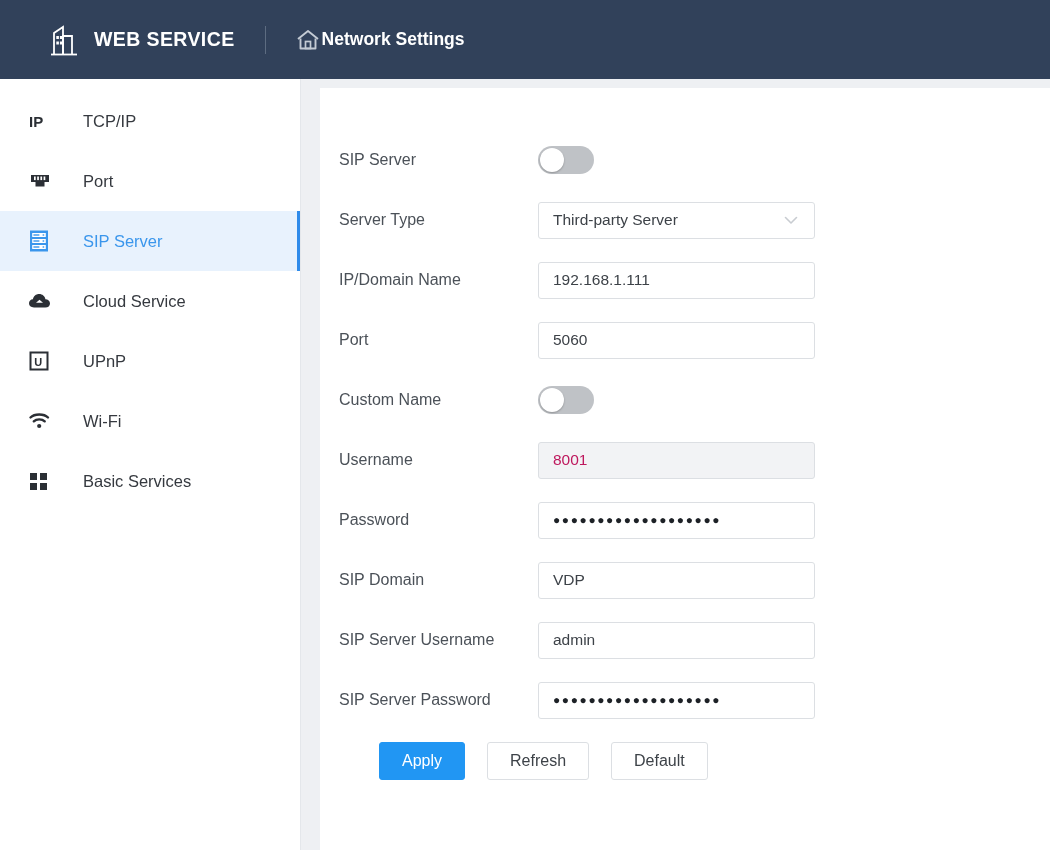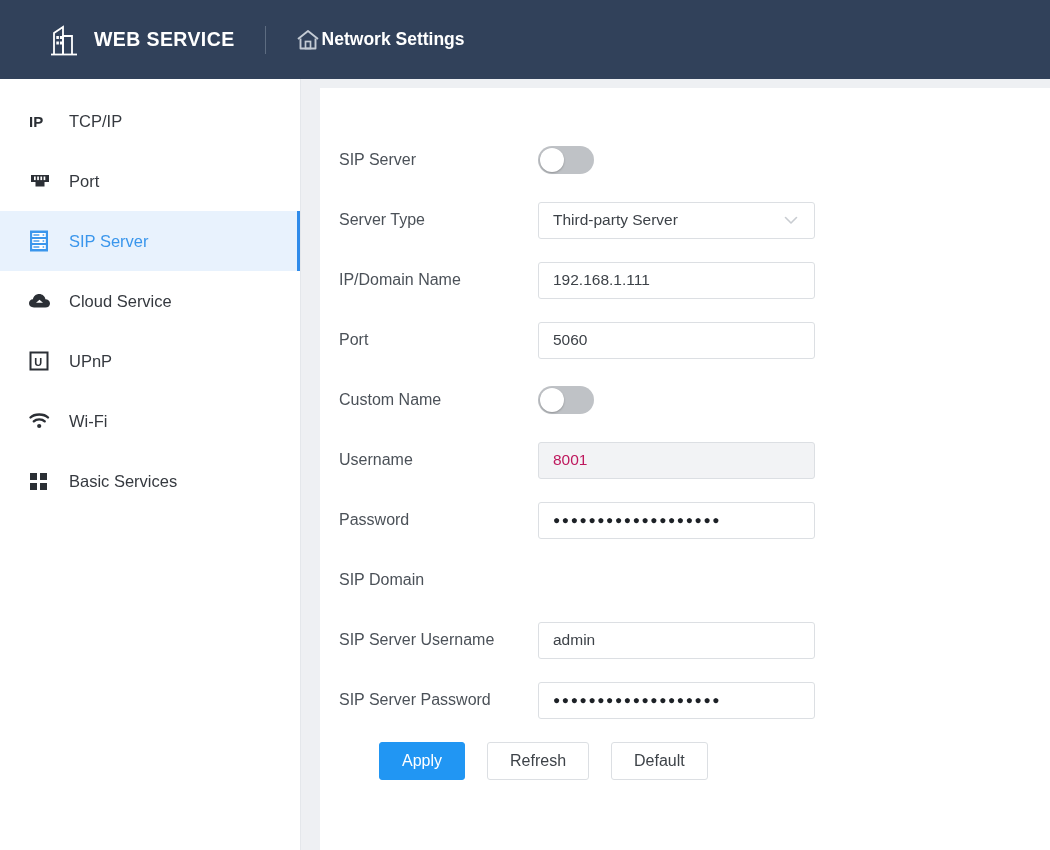--- a/index.html
+++ b/index.html
@@ -85,21 +85,21 @@
   }
   .nav-item .nav-icon {
     width: 26px;
     height: 26px;
     display: flex;
     align-items: center;
     justify-content: flex-start;
     flex: 0 0 26px;
   }
   .nav-item .nav-label {
-    margin-left: 15px;
+    margin-left: 29px;
     font-size: 16.5px;
     color: #35393f;
   }
   .nav-item.active {
     background: #e8f2fd;
   }
   .nav-item.active::after {
     content: "";
     position: absolute;
     right: 0; top: 0;
@@ -395,20 +395,23 @@
 
       <div class="form-row">
         <div class="form-label">Password</div>
         <div class="field">
           <span class="dots">●●●●●●●●●●●●●●●●●●●</span>
         </div>
       </div>
 
       <div class="form-row">
         <div class="form-label">SIP Domain</div>
+        <div class="field">
+          <span>VDP</span>
+        </div>
       </div>
 
       <div class="form-row">
         <div class="form-label">SIP Server Username</div>
         <div class="field">
           <span>admin</span>
         </div>
       </div>
 
       <div class="form-row">

